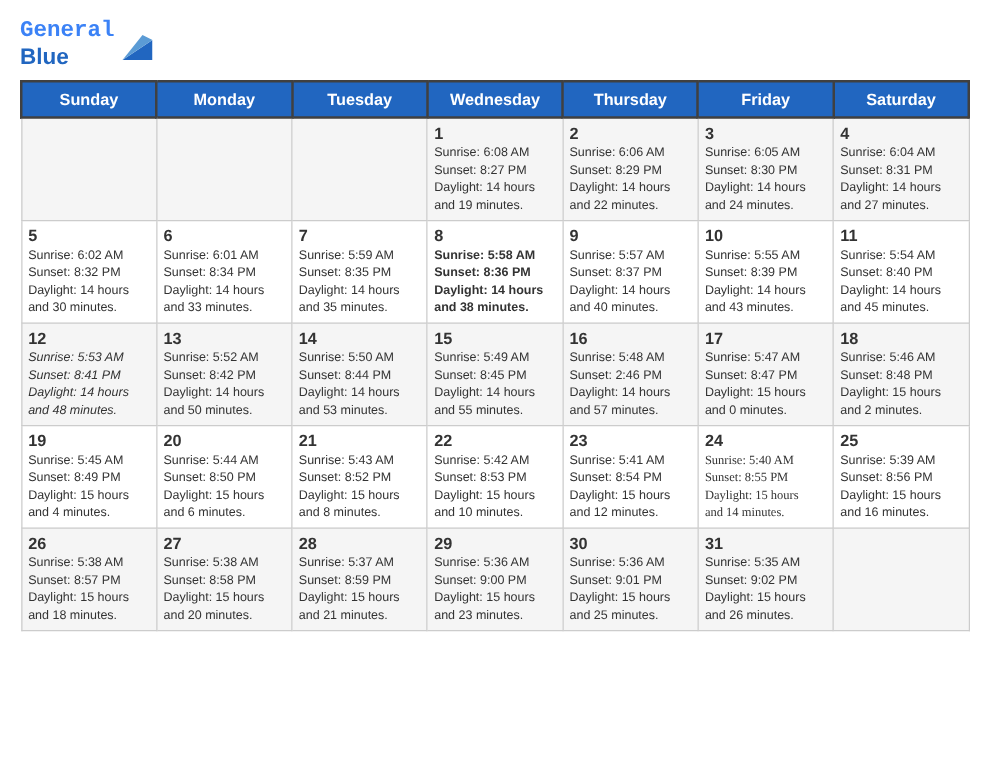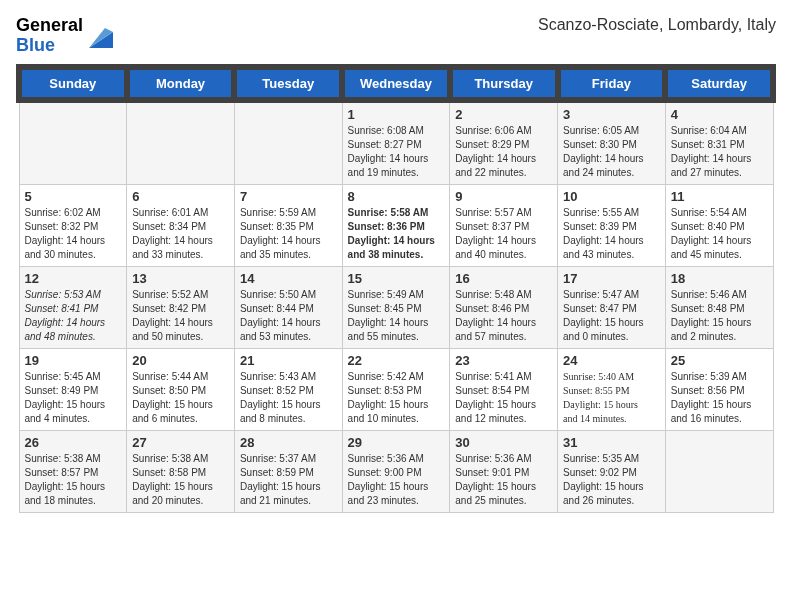--- a/index.html
+++ b/index.html
@@ -21,21 +21,22 @@
       align-items: center;
     }
     .logo-text {
       display: flex;
       flex-direction: column;
       line-height: 1.1;
     }
     .logo-general {
       font-size: 18px;
       font-weight: bold;
-      color: #000000;
+      color: #3b82f6;
+      font-family: Liberation Mono, monospace;
     }
     .logo-blue {
       font-size: 18px;
       font-weight: bold;
       color: #2166c0;
     }
     .logo-icon {
       width: 28px;
       height: 28px;
       margin-left: 2px;
@@ -58,21 +59,21 @@
       border-collapse: collapse;
       table-layout: fixed;
     }
     thead tr th {
       background-color: #2166c0;
       color: #fff;
       text-align: center;
       padding: 6px 4px;
       font-size: 13px;
       font-weight: bold;
-      border: 6px solid #404040;
+      border: 2px solid #404040;
     }
     tbody tr td {
       border: 1px solid #ccc;
       vertical-align: top;
       padding: 4px 5px;
       font-size: 10.5px;
       color: #333;
       height: 80px;
       background: #fff;
     }
@@ -101,21 +102,20 @@
     <div class="logo-text">
       <span class="logo-general">General</span>
       <span class="logo-blue">Blue</span>
     </div>
     <svg class="logo-icon" viewBox="0 0 28 28" xmlns="http://www.w3.org/2000/svg">
       <polygon points="4,24 28,8 28,24" fill="#2166c0"></polygon>
       <polygon points="4,24 20,4 28,8" fill="#5b9bd5"></polygon>
     </svg>
   </div>
   <div class="title-section">
-    <div class="location-title">Scanzo-Rosciate, Lombardy, Italy</div>
   </div>
 </div>
 
 <table>
   <thead>
     <tr id="header-row">
         <th>Sunday</th>
         <th>Monday</th>
         <th>Tuesday</th>
         <th>Wednesday</th>
@@ -234,21 +234,21 @@
         <td>
           <span class="day-number">15</span>
           <div class="day-info" style="white-space: pre-line;">Sunrise: 5:49 AM
 Sunset: 8:45 PM
 Daylight: 14 hours
 and 55 minutes.</div>
         </td>
         <td>
           <span class="day-number">16</span>
           <div class="day-info" style="white-space: pre-line;">Sunrise: 5:48 AM
-Sunset: 8:46 PM
+Sunset: 2:46 PM
 Daylight: 14 hours
 and 57 minutes.</div>
         </td>
         <td>
           <span class="day-number">17</span>
           <div class="day-info" style="white-space: pre-line;">Sunrise: 5:47 AM
 Sunset: 8:47 PM
 Daylight: 15 hours
 and 0 minutes.</div>
         </td>

